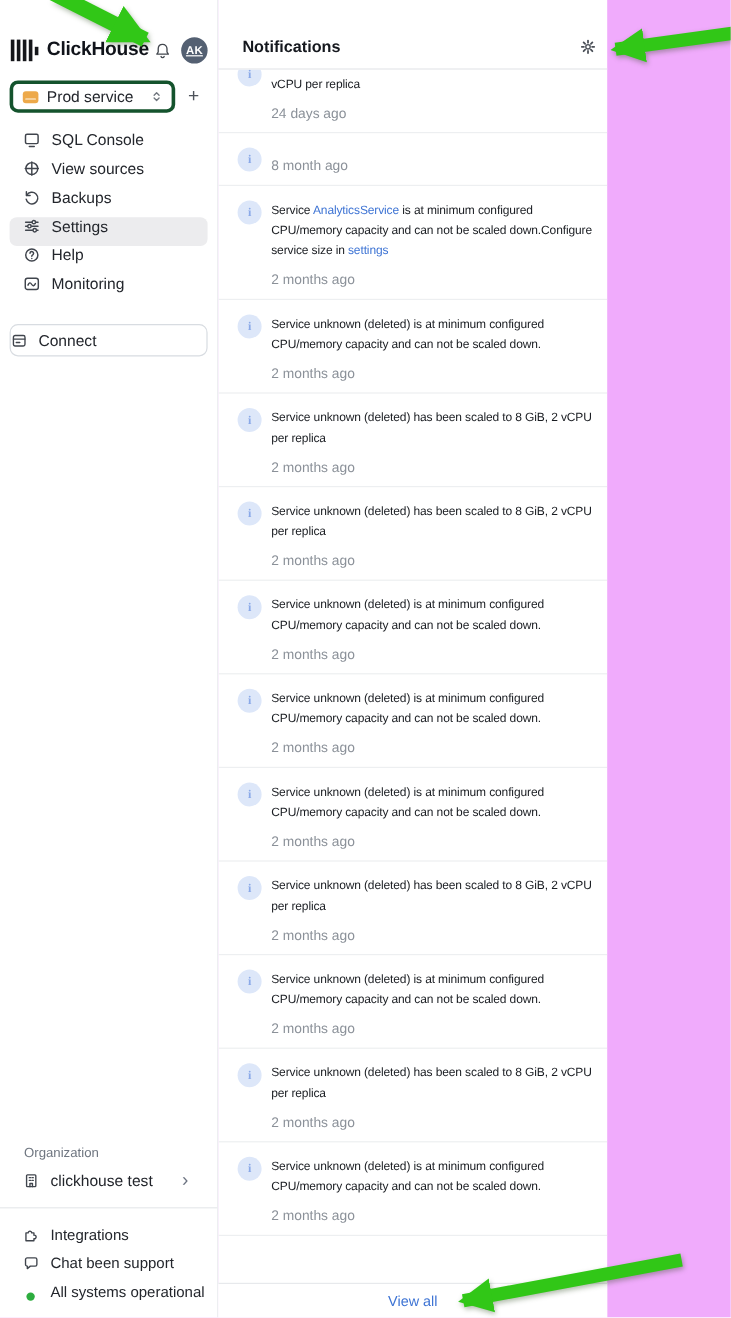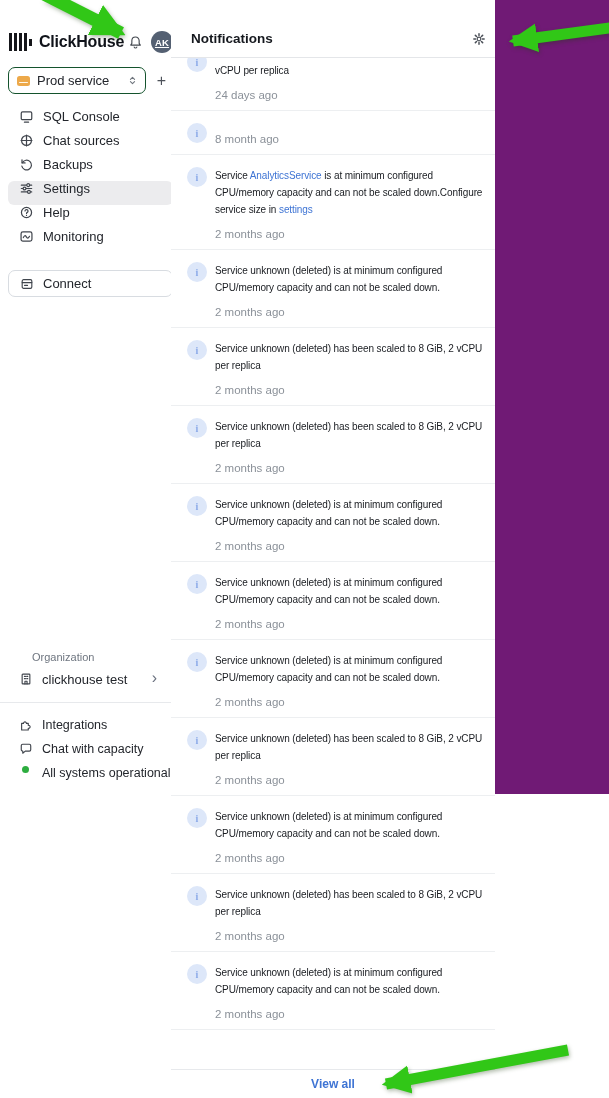--- a/index.html
+++ b/index.html
@@ -1,83 +1,83 @@
 <!DOCTYPE html>
 <html style="--link: #3e74d4; --arrow: #31c717; --status: #2dad3f; --avatar: #546072; --active: #ececee; --amber: #eda94a;"><head>
 <meta charset="utf-8">
 <style>
   * { margin:0; padding:0; box-sizing:border-box; }
   html,body { width:609px; height:1098px; overflow:hidden; background:#fff;
     font-family:"Liberation Sans","DejaVu Sans",sans-serif; color:#1b1e24; }
-  .app { position:relative; width:609px; height:794px; background:#701a75; }
+  .app { position:relative; width:609px; height:1098px; background:#f0abfc; }
 
   
   .sidebar { position:absolute; left:0; top:0; bottom:0; width:182px;
     border-right:1px solid #e9ebee; display:flex; flex-direction:column; background:#fff; }
   .logo-row { display:flex; align-items:center; margin:30px 8px 0 9px; height:24px; }
   .logo-bars { display:flex; align-items:center; gap:2px; height:18px; }
   .logo-bars i { display:block; width:3px; height:18px; background:#15161a; }
   .logo-bars i.short { height:7px; }
   .brand-name { font-size:16px; font-weight:700; color:#10131a; letter-spacing:-0.2px; margin-left:7px; }
   .bell-btn { margin-left:auto; display:flex; align-items:center; color:#43484f; }
   .avatar { width:22px; height:22px; border-radius:50%; background:var(--avatar,#546072);
     color:#fff; font-size:9.5px; font-weight:700; display:flex; align-items:center;
     justify-content:center; margin-left:8px; letter-spacing:0.2px;text-decoration:underline; }
 
   .service-row { display:flex; align-items:center; margin:13px 8px 0 8px; }
-  .service-select { width:138px; height:27px; border:1px solid #14532d; border-radius:7px;
+  .service-select { width:138px; height:27px; border:3px solid #14532d; border-radius:7px;
     display:flex; align-items:center; padding:0 7px 0 8px; background:#fff; }
   .service-icon { width:13px; height:10px; background:var(--amber,#eda94a); border-radius:2.5px;
     position:relative; flex:0 0 auto; }
   .service-icon:after { content:""; position:absolute; left:2px; right:2px; bottom:2.5px;
     height:1.5px; background:#fff7e8; border-radius:1px; }
   .service-label { font-size:13px; color:#22252b; margin-left:7px; }
   .selector-icon { margin-left:auto; color:#70767e; display:flex; }
   .add-service-btn { margin-left:auto; margin-right:7px; font-size:16px; color:#4d525a;
     line-height:16px; cursor:default; }
 
   .nav { margin:15px 8px 0 8px; }
   .nav-item { display:flex; gap:9px; height:24px; padding-left:11px;
     border-radius:6px; font-size:13px; color:#23262c; }
   .nav-item.active { background:var(--active,#ececee); }
   .nav-icon { display:flex; color:#40454d; flex:0 0 auto; }
 
   .connect-btn { margin:17px 8px 0 8px; height:27px; border:1px solid #d8dce1; border-radius:7px;
-    display:flex; align-items:center; gap:9px; padding-left:11px; font-size:13px; color:#23262c; background:#fff; }
+    display:flex; align-items:center; gap:9px; font-size:13px; color:#23262c; background:#fff; }
 
   .sidebar-spacer { flex:1; }
 
-  .org-label { font-size:11px; color:#6f7680; margin:0 0 9px 32px; }
-  .org-row { display:flex; gap:9px; padding-left:19px; font-size:13px; color:#23262c; }
+  .org-label { font-size:11px; color:#6f7680; margin:0 0 9px 20px; }
+  .org-row { display:flex; align-items:center; gap:9px; padding-left:19px; font-size:13px; color:#23262c; }
   .org-chevron { margin-left:auto; margin-right:24px; color:#6b7280; font-size:16px; line-height:12px; }
   .sidebar-divider { border-top:1px solid #e7e9ec; margin:15px 0 10px 0; }
-  .footer-item { display:flex; align-items:flex-start; gap:9px; padding:5px 0 5px 19px;
+  .footer-item { display:flex; align-items:flex-end; gap:9px; padding:5px 0 5px 19px;
     font-size:12.5px; color:#23262c; }
   .status-dot { width:7px; height:7px; border-radius:50%; background:var(--status,#2dad3f); margin:0 4px 0 3px; }
   .sidebar-bottom { padding-bottom:9px; }
 
   
-  .panel { position:absolute; left:171px; top:0; width:324px; height:1098px; background:#fff; }
+  .panel { position:absolute; left:182px; top:0; width:324px; height:1098px; background:#fff; }
   .panel-header { display:flex; align-items:center; padding:31px 9px 11px 20px;
     border-bottom:1px solid #e4e6e9; }
   .panel-title { font-size:13.5px; font-weight:700; color:#15181e; flex:1; }
   .gear-btn { display:flex; color:#4a4f57; }
   .panel-list { position:absolute; top:58px; left:0; right:0; bottom:29px; overflow:hidden; }
   .notif-item { display:flex; gap:8px; padding:12px 8px 9px 16px; border-bottom:1px solid #edeff1; }
   .notif-item.partial { padding-top:4px; overflow:hidden; }
   .notif-item.partial .notif-icon { margin-top:-10px; }
   .notif-icon { width:20px; height:20px; border-radius:50%; background:#dde7f9; color:#8aa9e8;
     font-size:10px; font-weight:700; display:flex; align-items:center; justify-content:center;
     flex:0 0 auto; font-family:"Liberation Serif","DejaVu Serif",serif; }
   .notif-text { font-size:10px; line-height:17px; color:#191c21; max-width:272px; letter-spacing:-0.1px; }
   .notif-link { color:var(--link,#3e74d4); }
   .notif-time { margin-top:10px; font-size:11.5px; color:#8b9199; }
   .view-all-row { position:absolute; bottom:0; left:0; right:0; height:29px; background:#fff;
     border-top:1px solid #e7e9ec; display:flex; align-items:center; justify-content:center; }
-  .view-all-link { font-size:12px; color:var(--link,#3e74d4);font-weight:bold; }
+  .view-all-link { font-size:12px; color:var(--link,#3e74d4); }
 
   
   .arrows { position:absolute; left:0; top:0; pointer-events:none; z-index:50;
     filter:drop-shadow(1px 2px 2px rgba(30,60,15,0.35)); }
   .arrows line { stroke:var(--arrow,#31c717); }
   .arrows marker path { fill:var(--arrow,#31c717); }
 
   svg.icon { display:block; }
 </style>
 </head>
@@ -129,21 +129,21 @@
         </span>
         <span>SQL Console</span>
       </div>
       <div class="nav-item">
         <span class="nav-icon">
           <svg class="icon" width="15" height="15" viewBox="0 0 16 16" fill="none" stroke="currentColor" stroke-width="1.3" stroke-linecap="round">
             <circle cx="8" cy="8" r="5.3"></circle>
               <path d="M8 2.2v11.6M2.2 8h11.6"></path>
           </svg>
         </span>
-        <span>Chat sources</span>
+        <span>View sources</span>
       </div>
       <div class="nav-item">
         <span class="nav-icon">
           <svg class="icon" width="15" height="15" viewBox="0 0 16 16" fill="none" stroke="currentColor" stroke-width="1.3" stroke-linecap="round" stroke-linejoin="round">
             <path d="M3.2 3v3.3h3.3"></path>
               <path d="M3.5 6.2A5.2 5.2 0 1 1 3 9.6"></path>
           </svg>
         </span>
         <span>Backups</span>
       </div>
@@ -215,21 +215,21 @@
           </svg>
         </span>
         <span>Integrations</span>
       </div>
       <div class="footer-item">
         <span class="nav-icon">
           <svg class="icon" width="14" height="14" viewBox="0 0 16 16" fill="none" stroke="currentColor" stroke-width="1.3" stroke-linecap="round" stroke-linejoin="round">
             <path d="M2.6 4.2c0-.9.7-1.6 1.6-1.6h7.6c.9 0 1.6.7 1.6 1.6v4.6c0 .9-.7 1.6-1.6 1.6H7.2l-2.9 2.4v-2.4h-.1c-.9 0-1.6-.7-1.6-1.6z"></path>
           </svg>
         </span>
-        <span>Chat with capacity</span>
+        <span>Chat been support</span>
       </div>
       <div class="footer-item">
         <span class="status-dot"></span>
         <span>All systems operational</span>
       </div>
     </div>
   </div>
 
   <div class="panel">
     <div class="panel-header">

